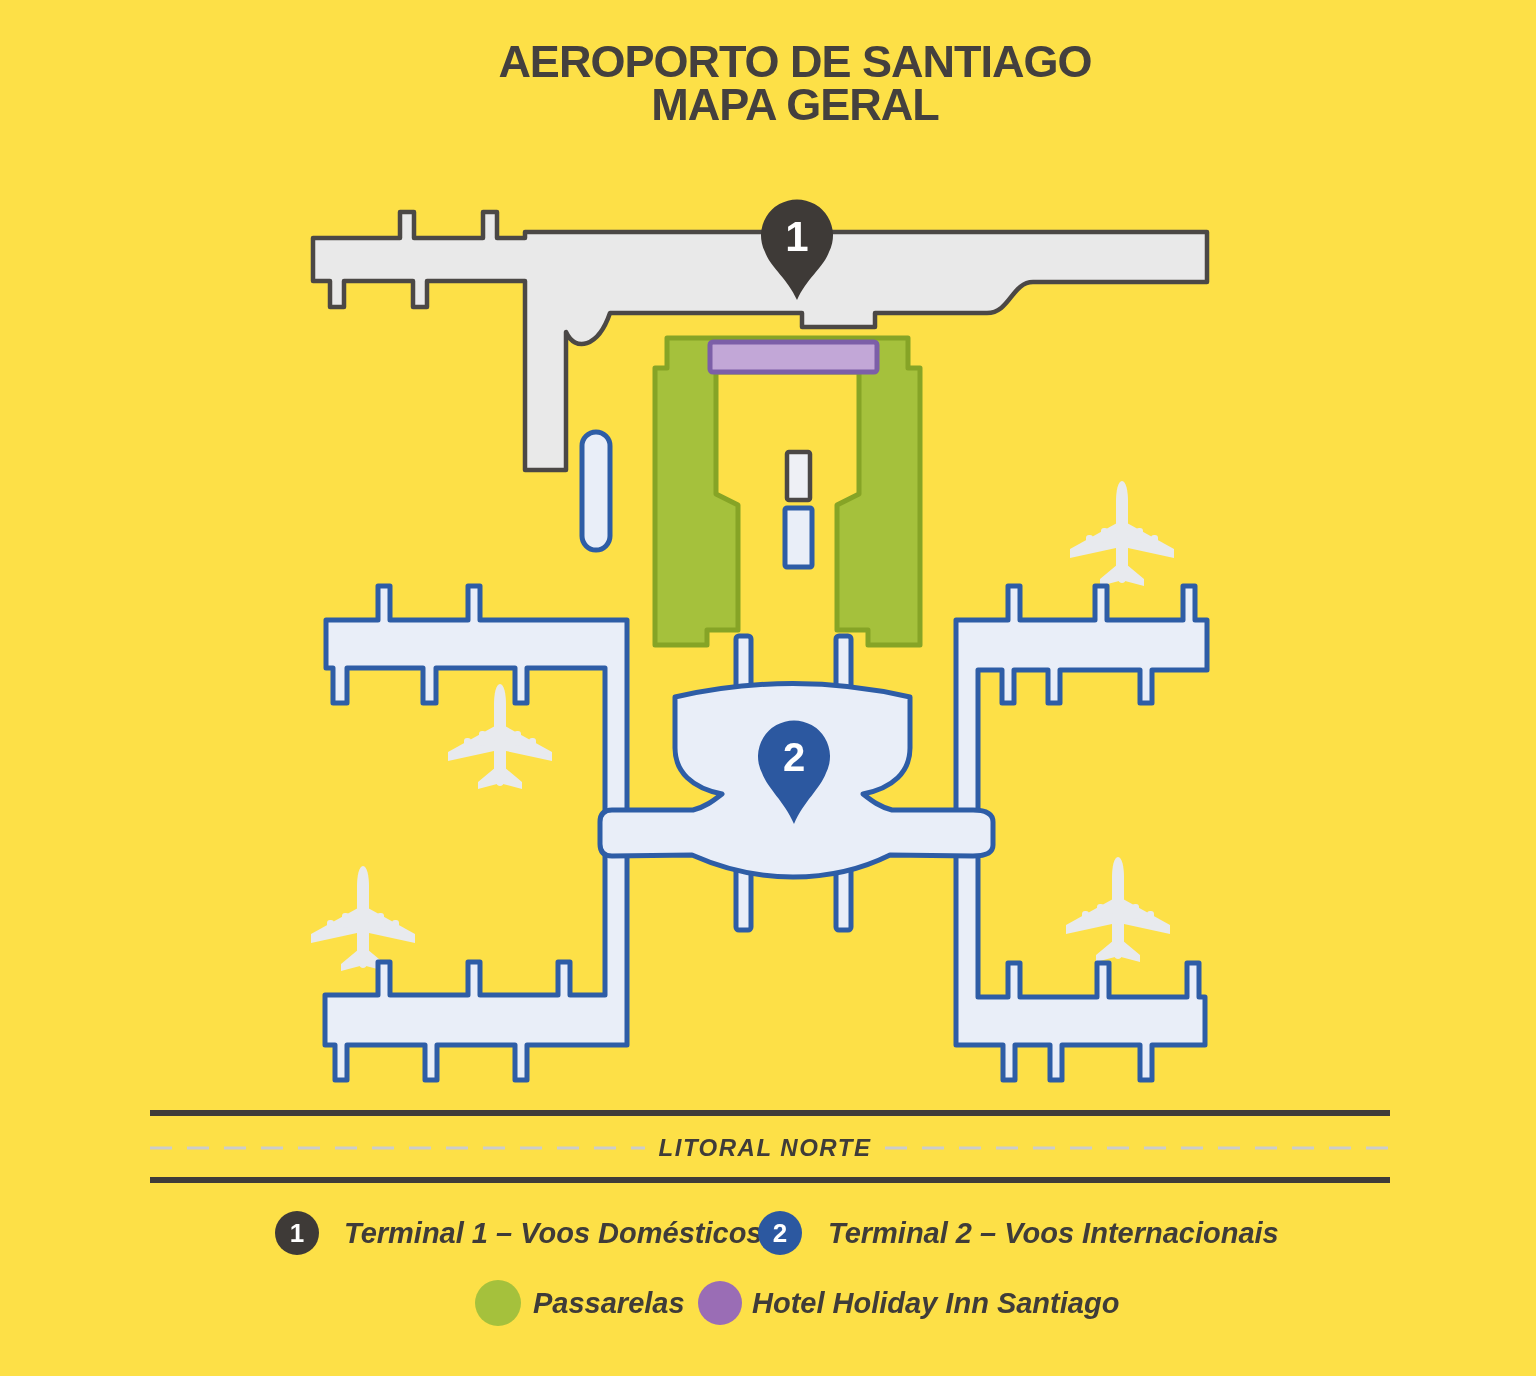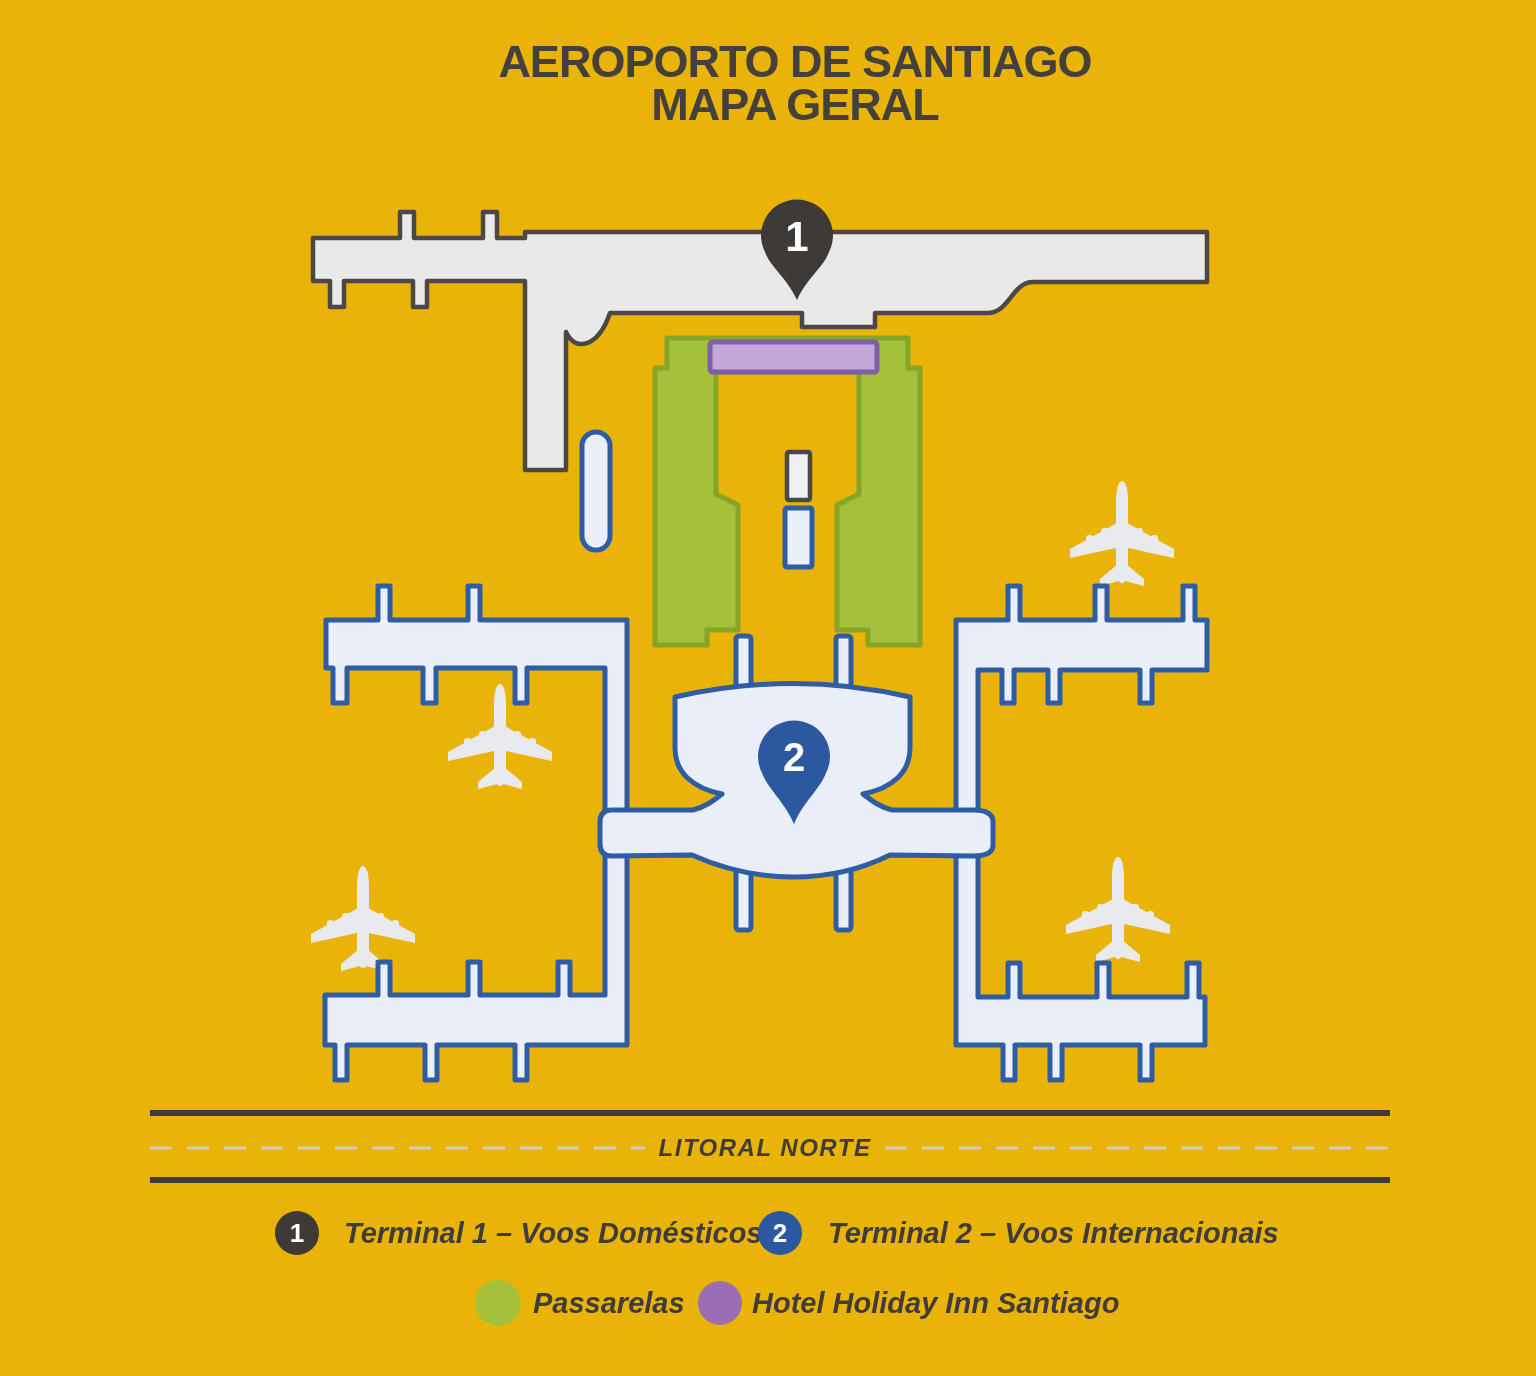--- a/index.html
+++ b/index.html
@@ -1,16 +1,16 @@
 <!DOCTYPE html>
 <html><head>
 <meta charset="utf-8">
 <style>
   html,body{margin:0;padding:0;background:#ffffff;}
-  .page{position:relative;width:1536px;height:1376px;background:#eab308;overflow:hidden;
+  .page{position:relative;width:1536px;height:1376px;background:#fde047;overflow:hidden;
         font-family:"Liberation Sans", sans-serif;}
   svg{display:block;}
   .title-text{font-family:"Liberation Sans", sans-serif;font-weight:bold;
               letter-spacing:-1px;fill:#44403e;font-size:45px;}
   .road-text{font-family:"Liberation Sans", sans-serif;font-weight:bold;font-style:italic;
              fill:#3f3c39;font-size:24px;letter-spacing:1.5px;}
   .legend-text{font-family:"Liberation Sans", sans-serif;font-weight:bold;font-style:italic;
                fill:#3f3c39;font-size:29px;}
   .pin-digit{font-family:"Liberation Sans", sans-serif;font-weight:bold;fill:#ffffff;
              text-anchor:middle;}

